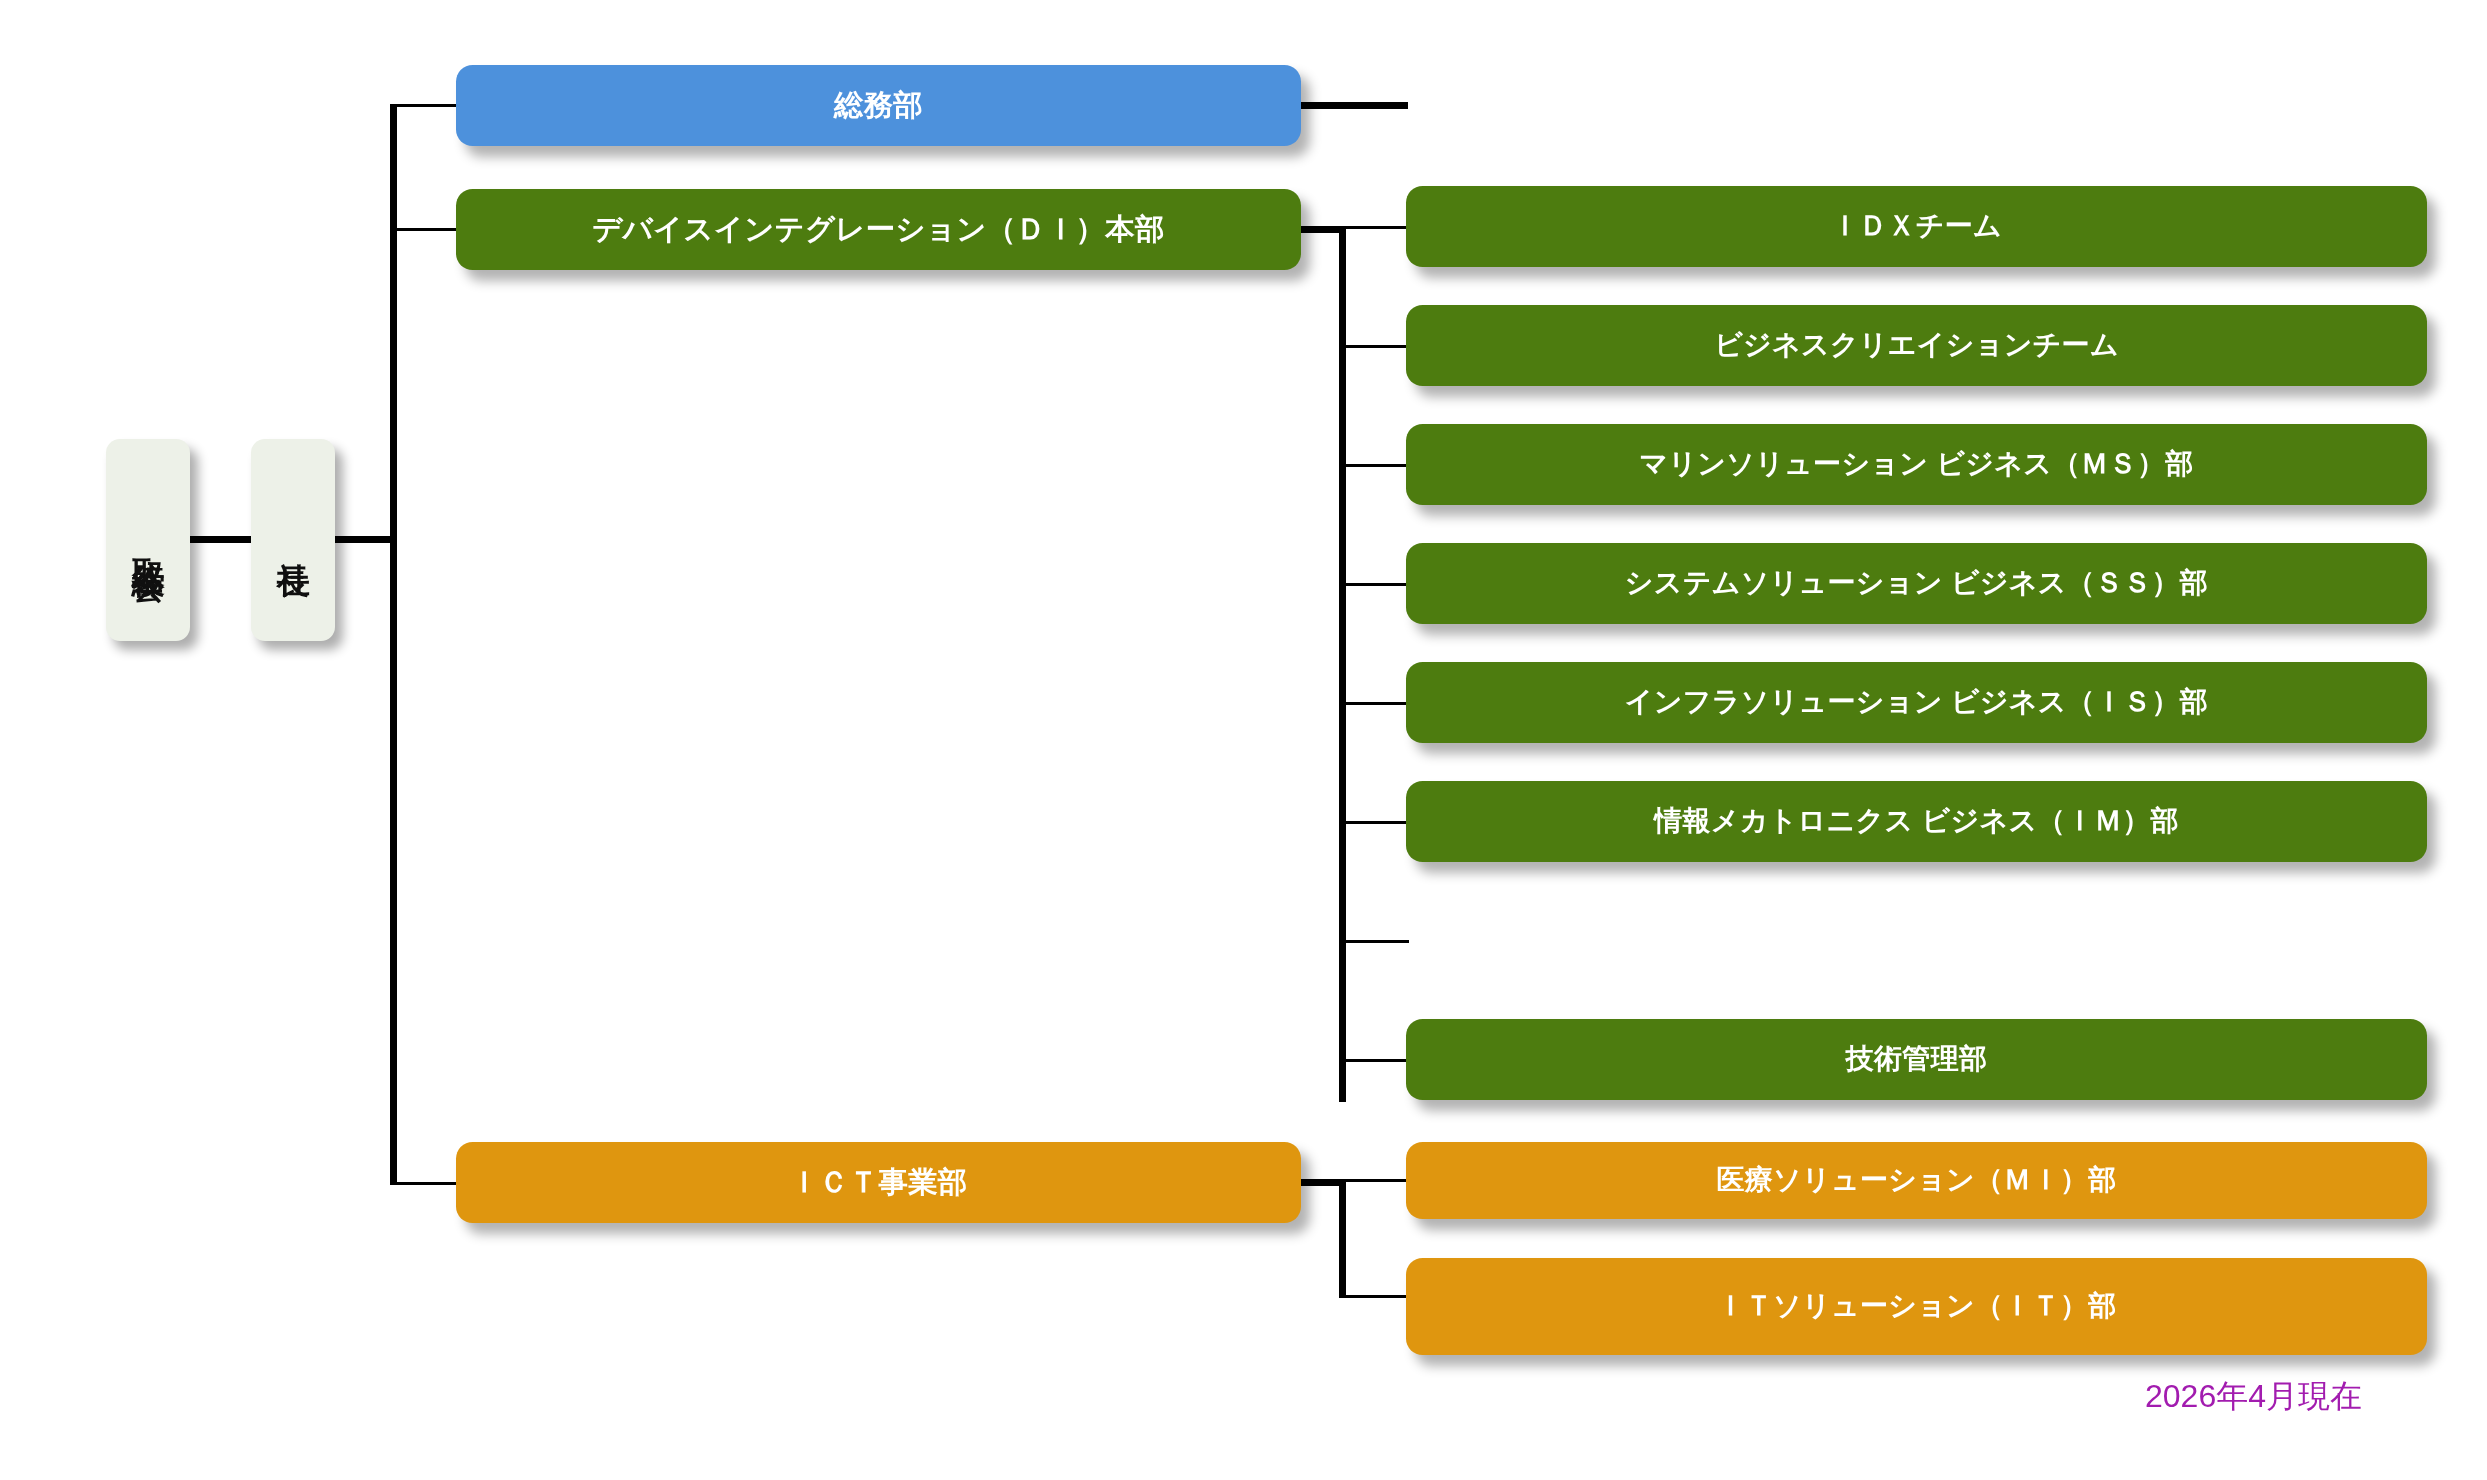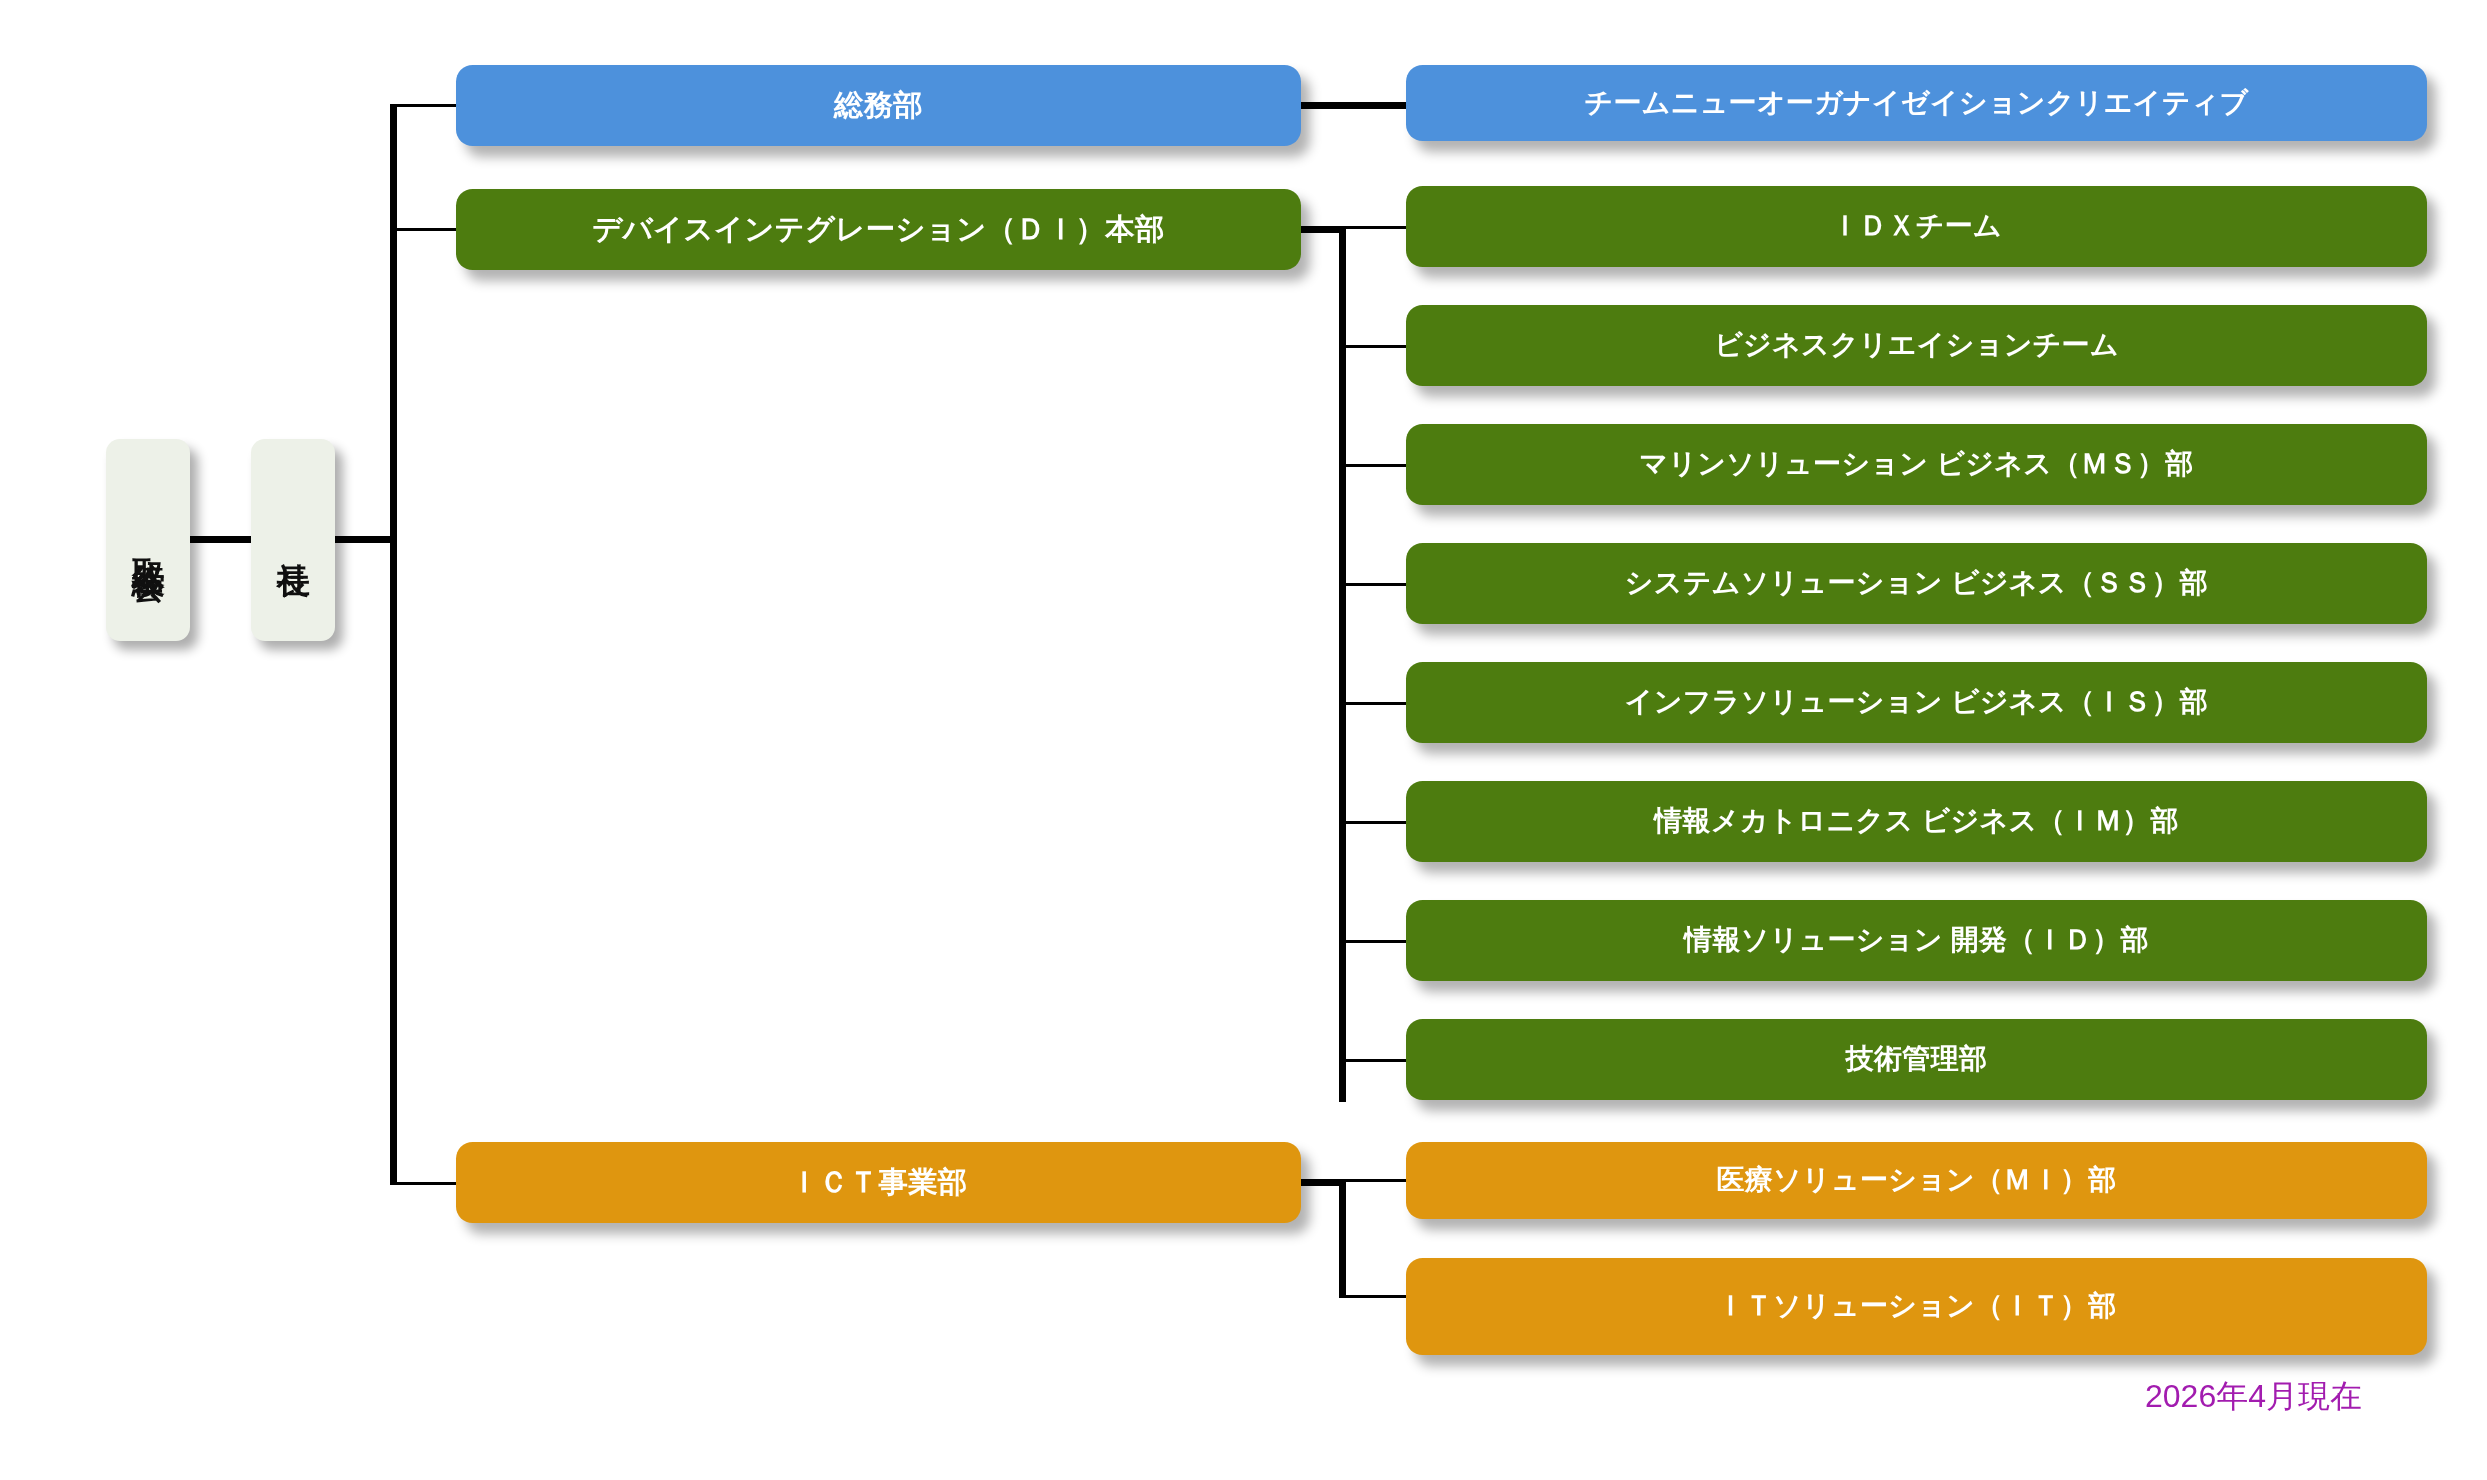--- a/index.html
+++ b/index.html
@@ -121,23 +121,20 @@
   <div class="hline" style="left:1339px; top:702px; width:70px;"></div>
   <div class="hline" style="left:1339px; top:821px; width:70px;"></div>
   <div class="hline" style="left:1339px; top:940px; width:70px;"></div>
   <div class="hline" style="left:1339px; top:1059px; width:70px;"></div>
 
   <div class="hline thick" style="left:1299px; top:1179px; width:45px;"></div>
   <div class="vline thick" style="left:1339px; top:1179px; height:119px;"></div>
   <div class="hline" style="left:1339px; top:1179px; width:70px;"></div>
   <div class="hline" style="left:1339px; top:1295px; width:70px;"></div>
 
-  <div class="node blue" style="left:1406px; top:65px; width:1021px; height:76px; font-size:28px;">
-    <span>チームニューオーガナイゼイションクリエイティブ</span>
-  </div>
 
   <div class="node green" style="left:1406px; top:186px; width:1021px; height:81px; font-size:28px;">
     <span>ＩＤＸチーム</span>
   </div>
 
   <div class="node green" style="left:1406px; top:305px; width:1021px; height:81px; font-size:28px;">
     <span>ビジネスクリエイションチーム</span>
   </div>
 
   <div class="node green" style="left:1406px; top:424px; width:1021px; height:81px; font-size:28px;">
@@ -149,23 +146,20 @@
   </div>
 
   <div class="node green" style="left:1406px; top:662px; width:1021px; height:81px; font-size:28px;">
     <span>インフラソリューション ビジネス（ＩＳ）部</span>
   </div>
 
   <div class="node green" style="left:1406px; top:781px; width:1021px; height:81px; font-size:28px;">
     <span>情報メカトロニクス ビジネス（ＩＭ）部</span>
   </div>
 
-  <div class="node green" style="left:1406px; top:900px; width:1021px; height:81px; font-size:28px;">
-    <span>情報ソリューション 開発（ＩＤ）部</span>
-  </div>
 
   <div class="node green" style="left:1406px; top:1019px; width:1021px; height:81px; font-size:28px;">
     <span>技術管理部</span>
   </div>
 
   <div class="node orange" style="left:1406px; top:1142px; width:1021px; height:77px; font-size:28px;">
     <span>医療ソリューション（ＭＩ）部</span>
   </div>
 
   <div class="node orange" style="left:1406px; top:1258px; width:1021px; height:97px; font-size:28px;">

